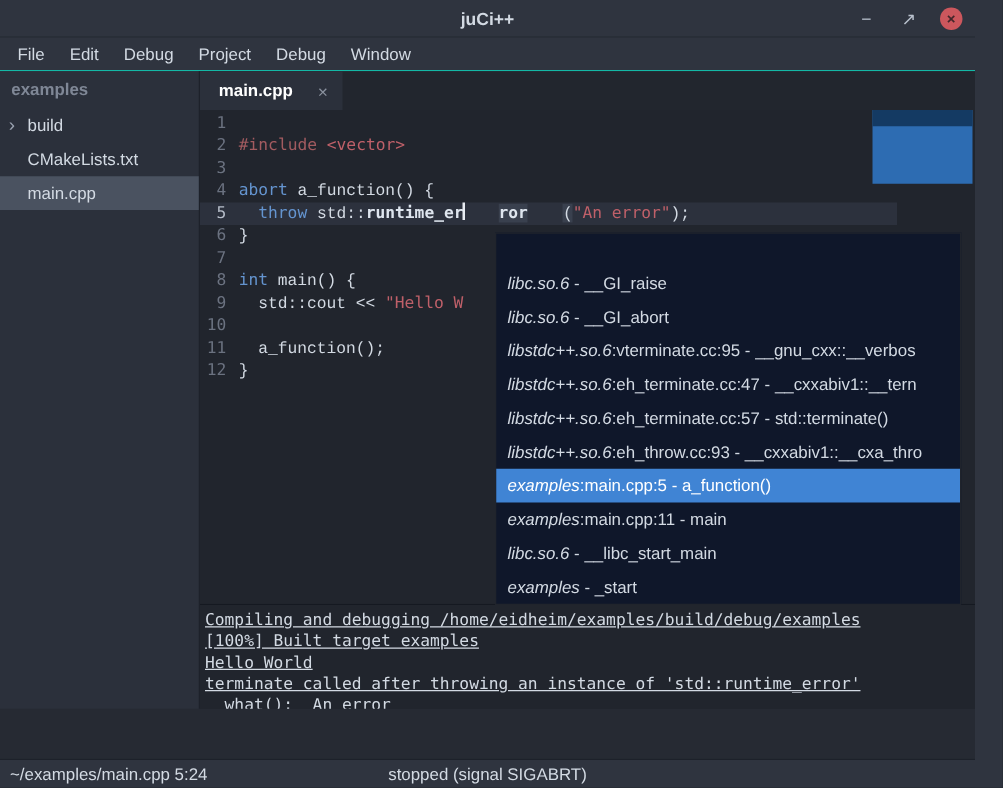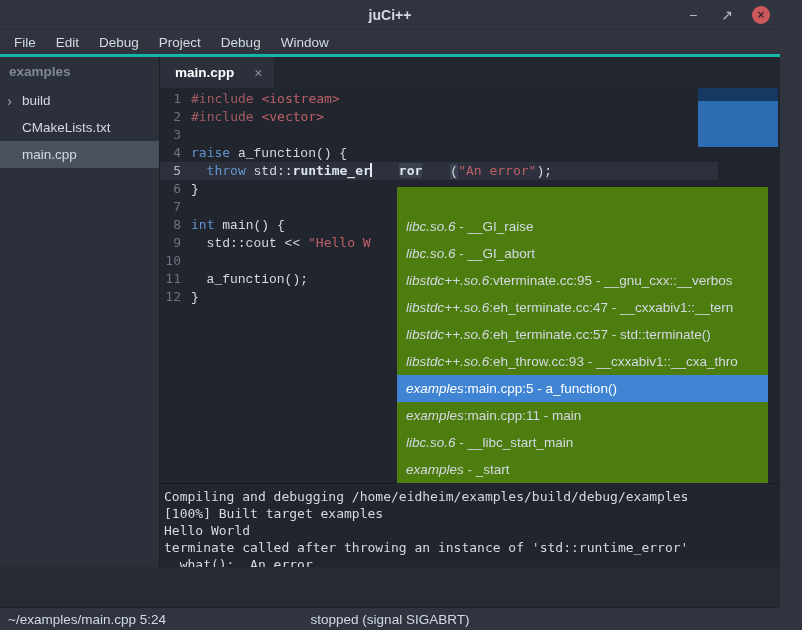--- a/index.html
+++ b/index.html
@@ -8,21 +8,21 @@
   .app { position:relative; width:780px; height:630px; display:flex; flex-direction:column; background:#262a33; }
 
   
   .titlebar { height:30px; background:#2f343f; display:flex; align-items:center; position:relative; border-bottom:1px solid #272c36; flex:none; }
   .title { flex:1; text-align:center; color:#d3dae3; font-weight:bold; font-size:14px; }
   .win-controls { position:absolute; right:10px; top:0; height:30px; display:flex; align-items:center; gap:16px; }
   .wc { color:#b8c0cc; font-size:14px; width:18px; height:18px; display:flex; align-items:center; justify-content:center; cursor:default; }
   .wc.close { background:#cc575d; border-radius:50%; color:#43262a; font-size:12px; font-weight:bold; }
 
   
-  .menubar { height:27px; background:#2f343f; display:flex; align-items:center; padding-left:4px; flex:none; border-bottom:3px solid #14b8a6; }
+  .menubar { height:27px; background:#2f343f; display:flex; align-items:center; padding-left:4px; flex:none; border-bottom:1px solid #14b8a6; }
   .menu-item { color:#d3dae3; font-size:13.5px; padding:4px 10px; }
 
   
   .main { flex:1; display:flex; min-height:0; }
   .sidebar { width:160px; flex:none; background:#2b303b; border-right:1px solid #1d212a; display:flex; flex-direction:column; }
   .side-header { color:#7f8796; font-weight:bold; font-size:13.5px; padding:7px 9px 8px; height:30px; }
   .tree-item { display:flex; align-items:center; height:27px; padding-left:7px; color:#d3dae3; font-size:13.5px; }
   .tree-item.selected { background:#4a5260; }
   .expander { width:15px; color:#9aa2b0; font-size:15px; line-height:15px; }
 
@@ -46,29 +46,29 @@
   .code .str { color:#bf6069; }
   .code .kw  { color:#6494cf; }
   .code .fnb { color:#dee5ee; font-weight:bold; }
   .code .hl  { background:#39404e;margin-left:28px; }
   .cursor { display:inline-block; width:2px; height:14px; background:#e8ecf2; vertical-align:-2px; margin:0 -1px; }
   .blue-panel { position:absolute; top:0; right:2px; width:80px; height:59px; background:#2d6cb2; }
   .bp-top { height:13px; background:#143a63; }
 
   
   .terminal { flex:1; background:#21252d; border-top:1px solid #151921; padding:4px 4px 0 4px;
-              font-family:"DejaVu Sans Mono", monospace; font-size:13px; color:#d3dae3; overflow:hidden; }
+              font-family:"DejaVu Sans Mono", monospace; font-size:13px; color:#d3dae3; overflow:hidden;text-decoration:underline; }
   .term-line { height:17px; line-height:17px; white-space:pre; }
 
   
   .statusbar { height:23px; flex:none; background:#2f343f; border-top:1px solid #1d212a; display:flex; align-items:center; padding:0 8px; color:#d3dae3; font-size:13.5px; position:relative;margin-top:40px; }
   .status-center { position:absolute; left:0; right:0; text-align:center; }
 
   
-  .stack-popup { position:absolute; left:396px; top:186px; width:373px; background:#4d7c0f; border:1px solid #20242c; font-size:13.5px; color:#d3dae3; z-index:5; }
+  .stack-popup { position:absolute; left:396px; top:186px; width:373px; background:#0f172a; border:1px solid #20242c; font-size:13.5px; color:#d3dae3; z-index:5; }
   .stack-spacer { height:26px; }
   .stack-row { height:27px; display:flex; align-items:center; padding:0 9px; white-space:pre; overflow:hidden; }
   .stack-row.selected { background:#4084d4; color:#ffffff; }
   .stack-row .mod { font-style:italic; }
   .stack-row .loc { font-weight:normal; }
 </style>
 </head>
 <body>
 
 <div class="app">
@@ -117,33 +117,32 @@
             <span class="tab-close">×</span>
           </div>
         </div>
 
       <div class="editor">
         <div class="blue-panel">
             <div class="bp-top"></div>
           </div>
       <div class="code-line">
             <span class="gutter">1</span>
-            <span class="code"><span class="pp">#include</span><span class="pl"> </span><span class="inc">&lt;iostream&gt;</span></span>
           </div>
           <div class="code-line">
             <span class="gutter">2</span>
             <span class="code"><span class="pp">#include</span><span class="pl"> </span><span class="inc">&lt;vector&gt;</span></span>
           </div>
           <div class="code-line">
             <span class="gutter">3</span>
             <span class="code"></span>
           </div>
           <div class="code-line">
             <span class="gutter">4</span>
-            <span class="code"><span class="kw">raise</span><span class="pl"> a_function() {</span></span>
+            <span class="code"><span class="kw">abort</span><span class="pl"> a_function() {</span></span>
           </div>
           <div class="code-line current">
             <span class="gutter">5</span>
             <span class="code"><span class="pl">  </span><span class="kw">throw</span><span class="pl"> std::</span><span class="fnb">runtime_er</span><span class="cursor"></span><span class="fnb hl">ror</span><span class="pl hl">(</span><span class="str">"An error"</span><span class="pl">);</span></span>
           </div>
           <div class="code-line">
             <span class="gutter">6</span>
             <span class="code"><span class="pl">}</span></span>
           </div>
           <div class="code-line">

